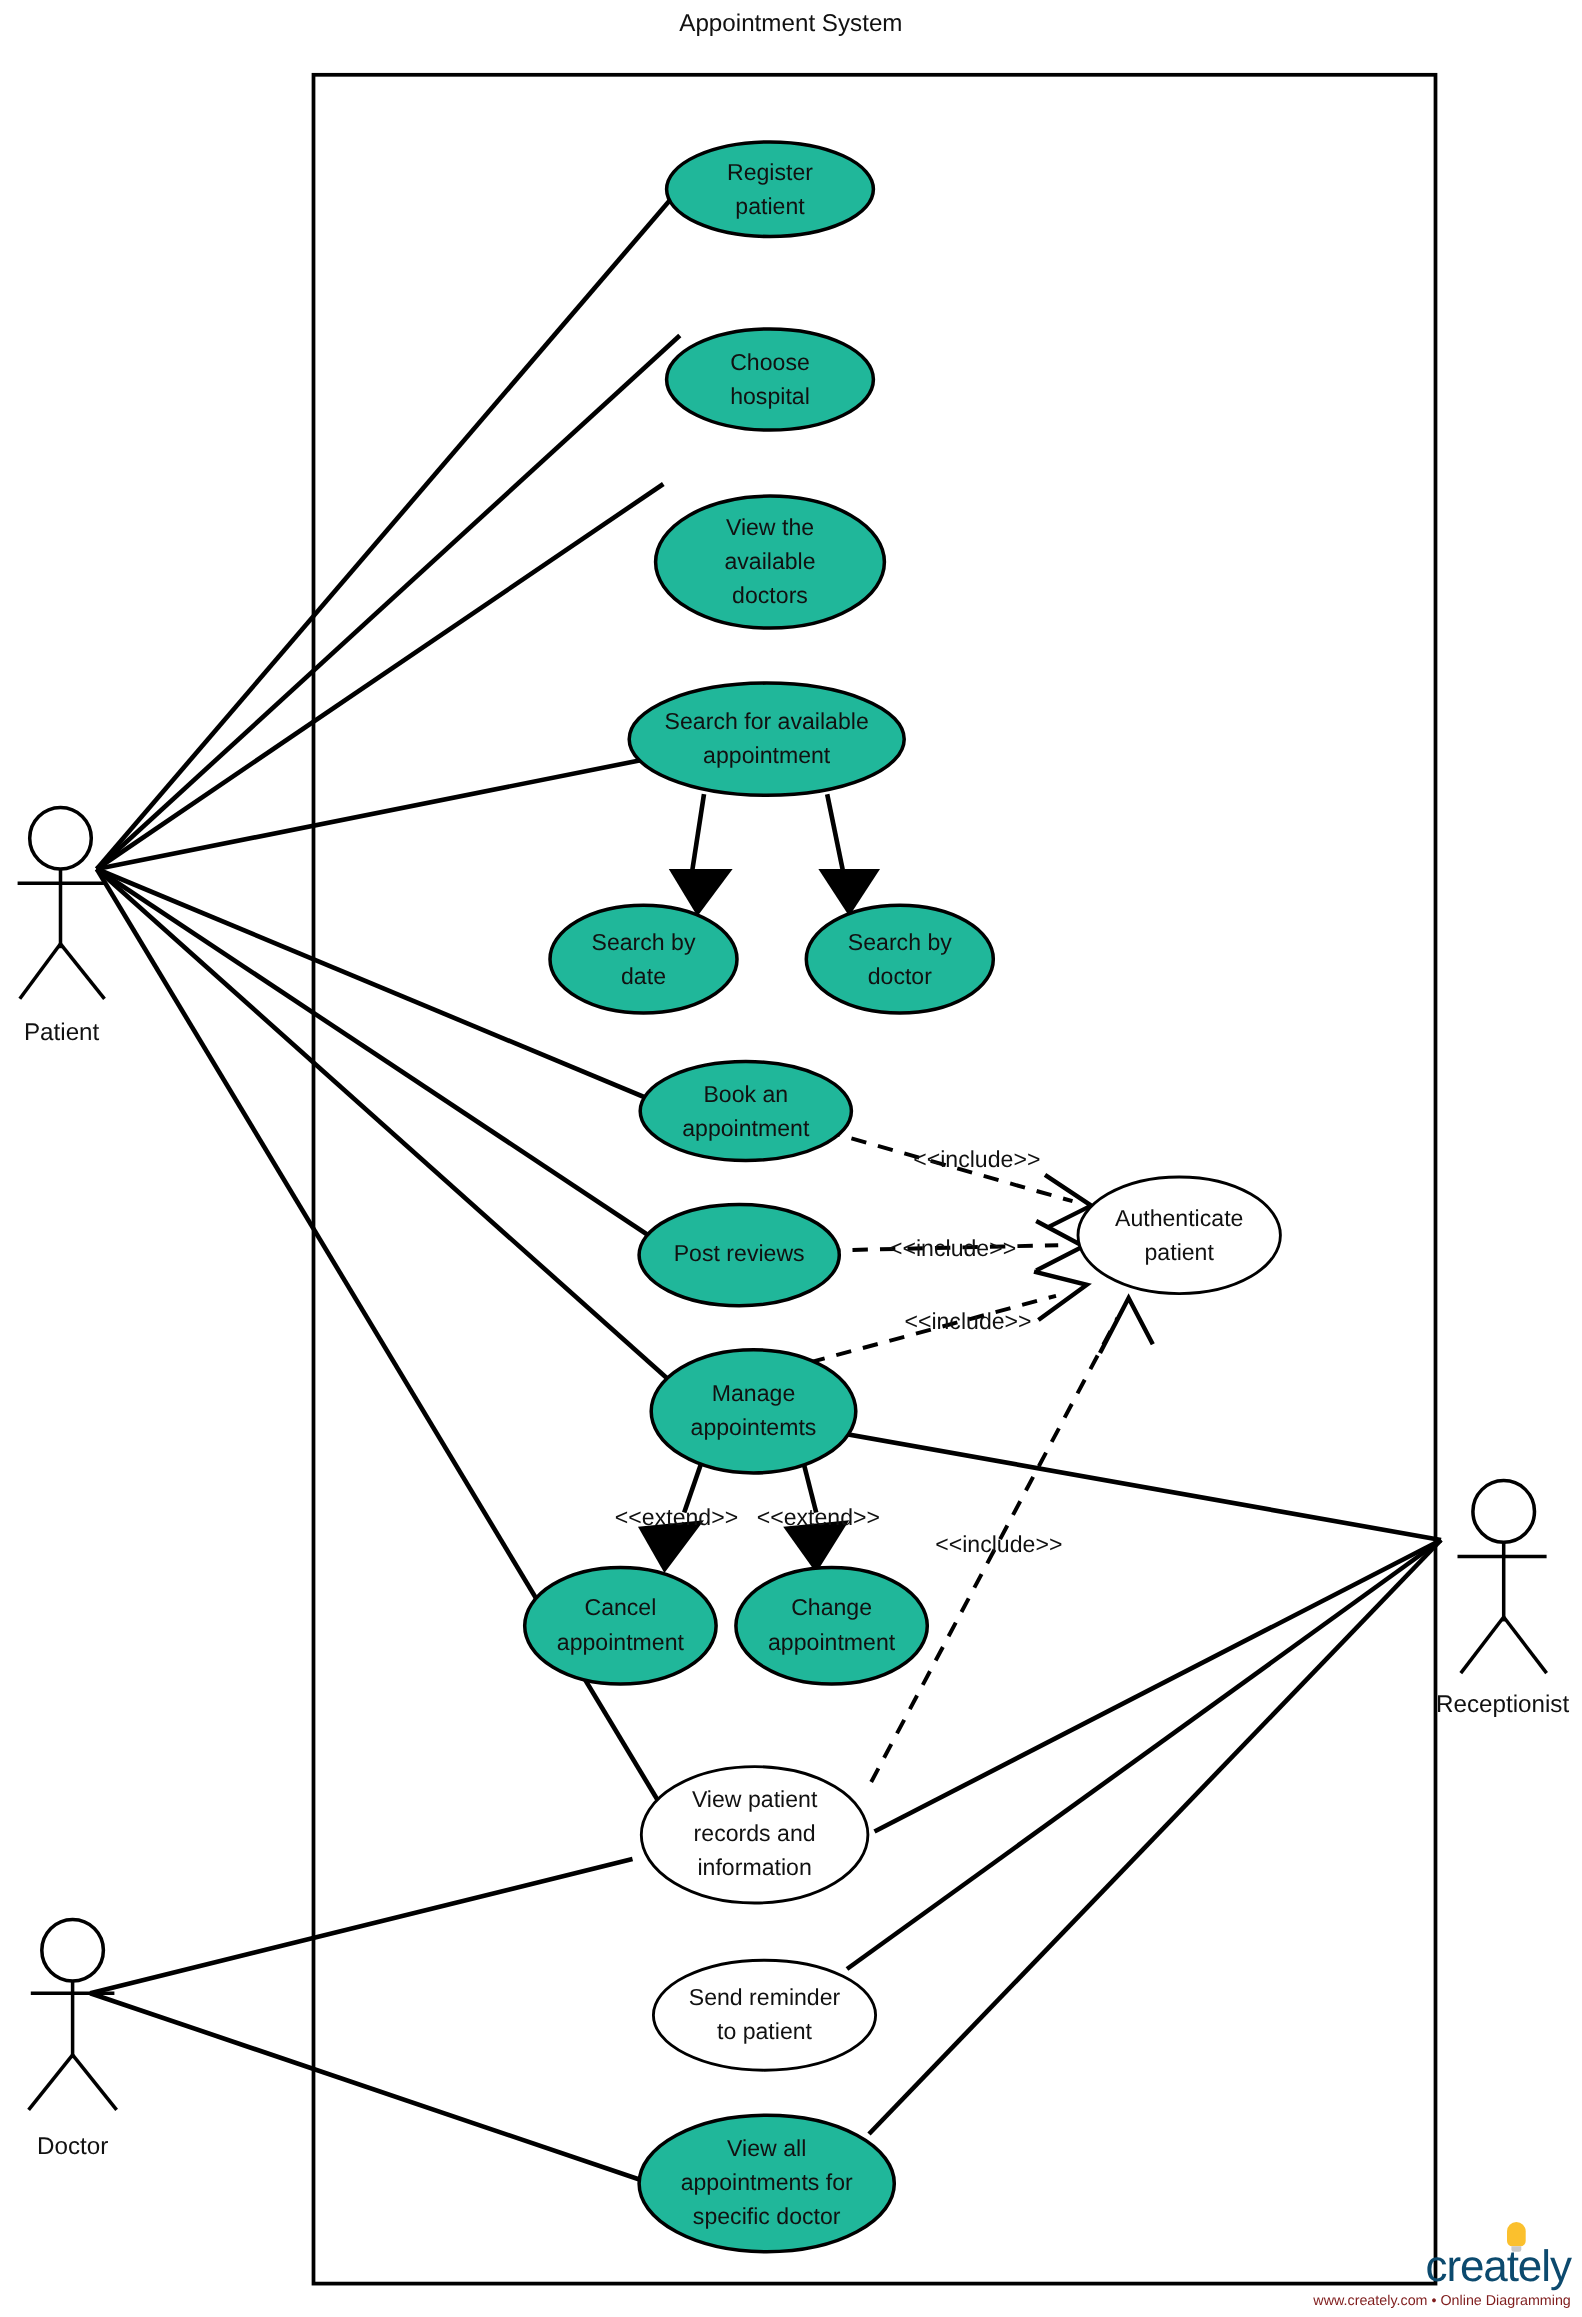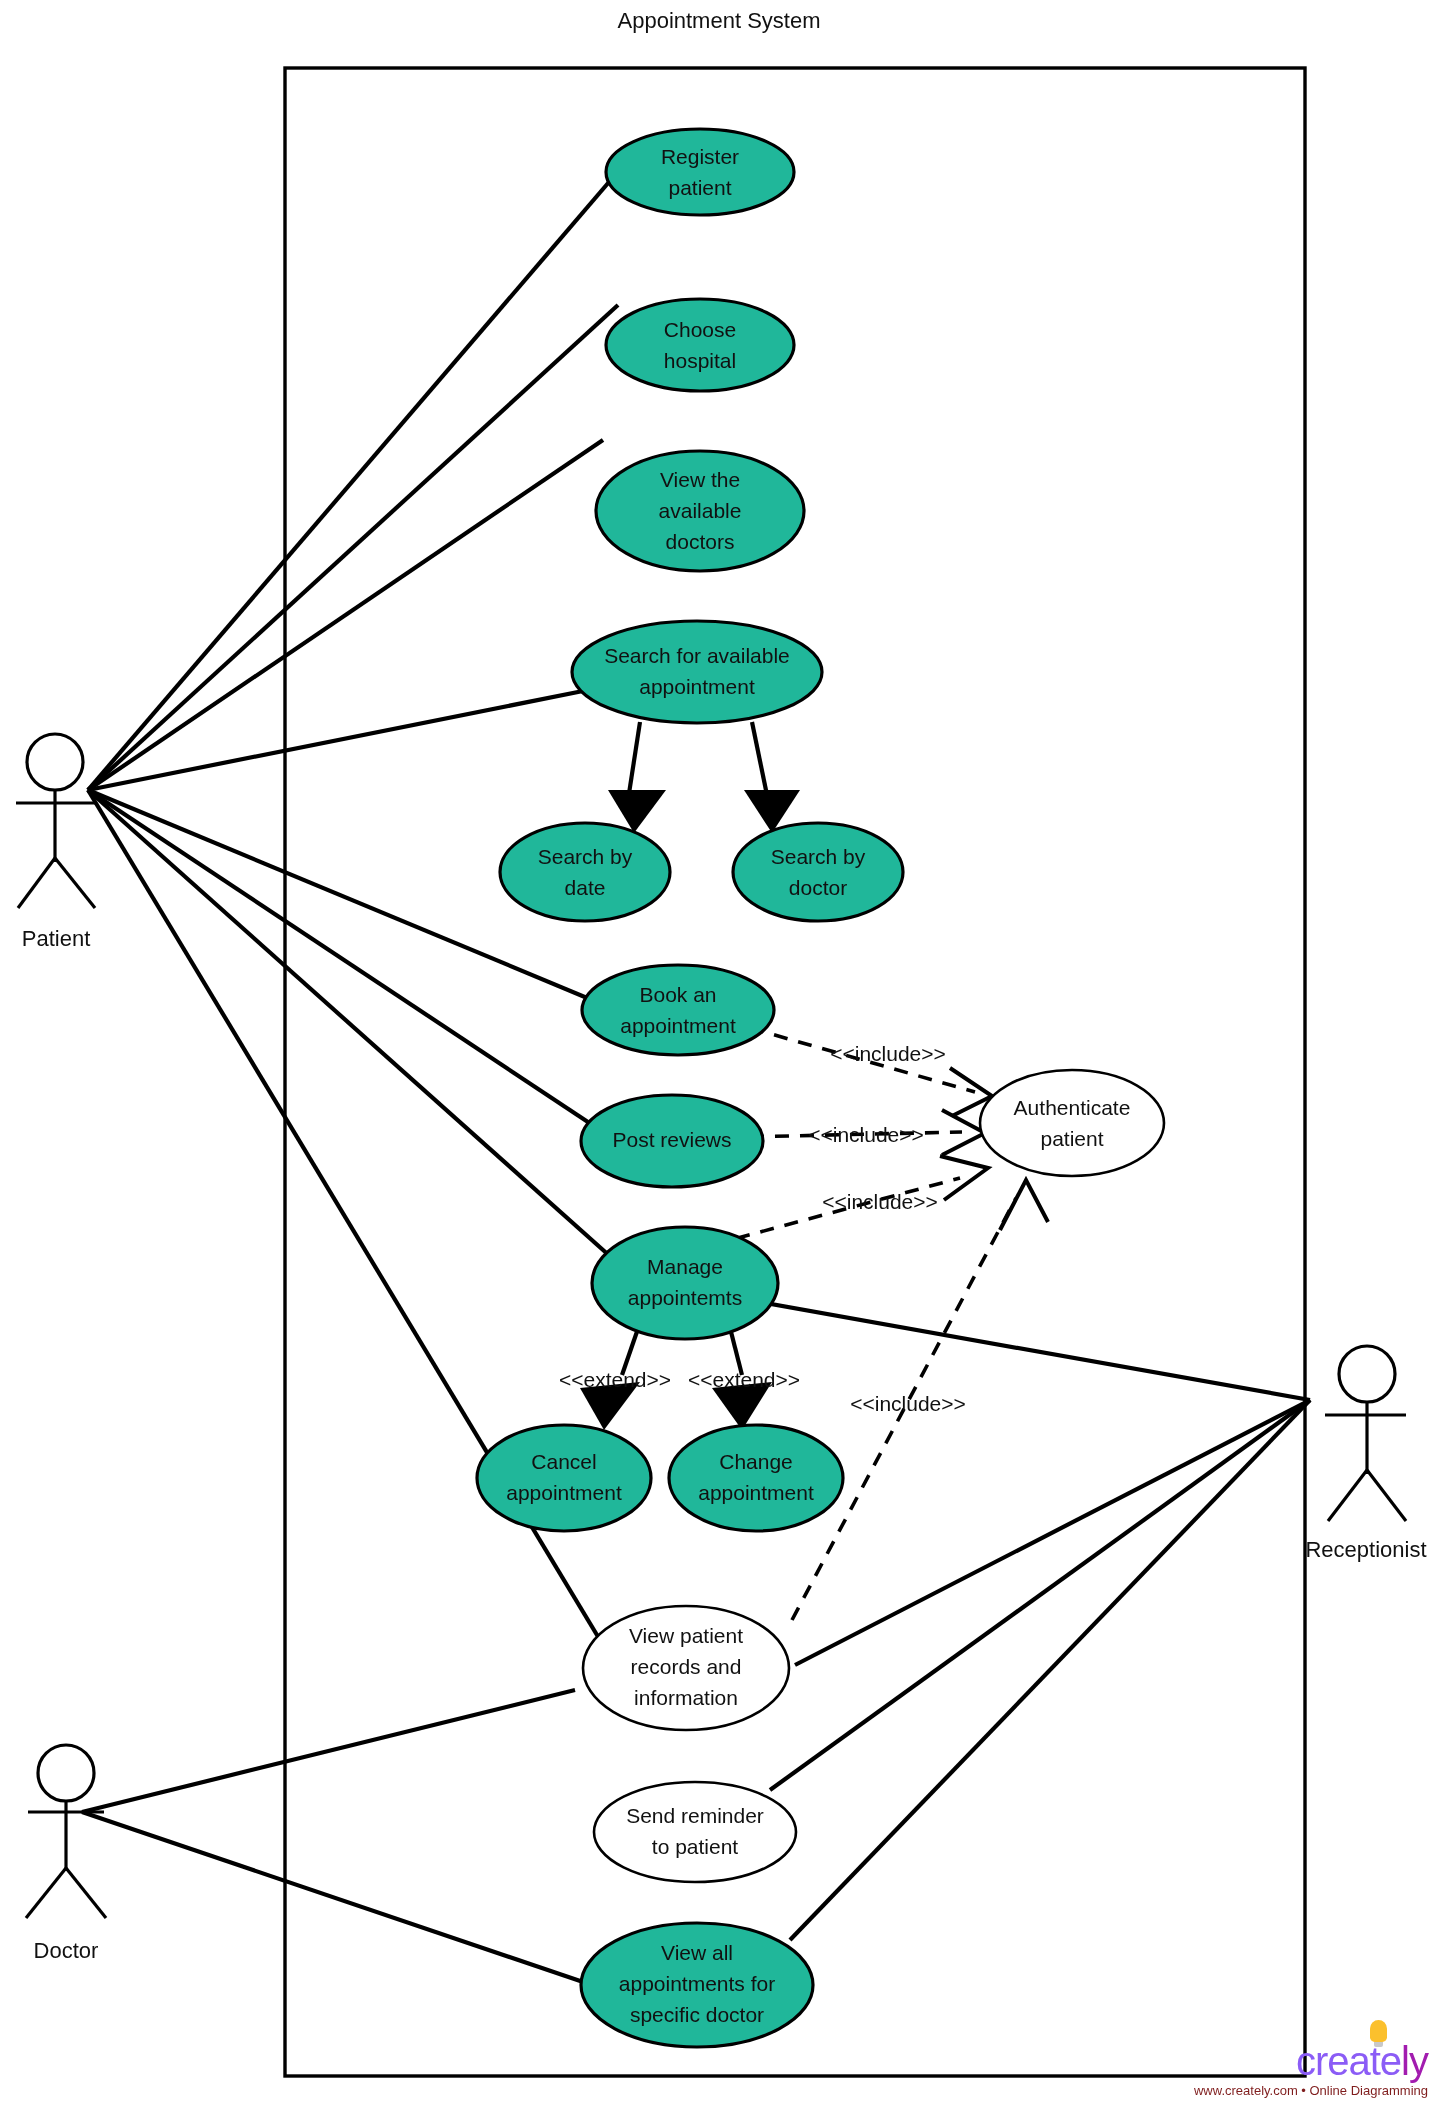--- a/index.html
+++ b/index.html
@@ -117,22 +117,22 @@
   }
   .creately-logo {
     font-family: "Liberation Sans", sans-serif;
     font-size: 40px;
     font-weight: 400;
     letter-spacing: -1px;
     line-height: 1;
     position: relative;
     white-space: nowrap;
   }
-  .creately-create { color: #8b5cf6; margin-left: 32px; }
-  .creately-ly { color: #a21caf; }
+  .creately-create { color: #0c4a6e; margin-left: 32px; }
+  .creately-ly { color: #0c4a6e; }
   .creately-bulb {
     position: absolute;
     width: 17px;
     height: 22px;
     background: #FBC02D;
     border-radius: 9px 9px 5px 5px;
     right: 41px;
     top: -21px;
   }
   .creately-bulb::after {

